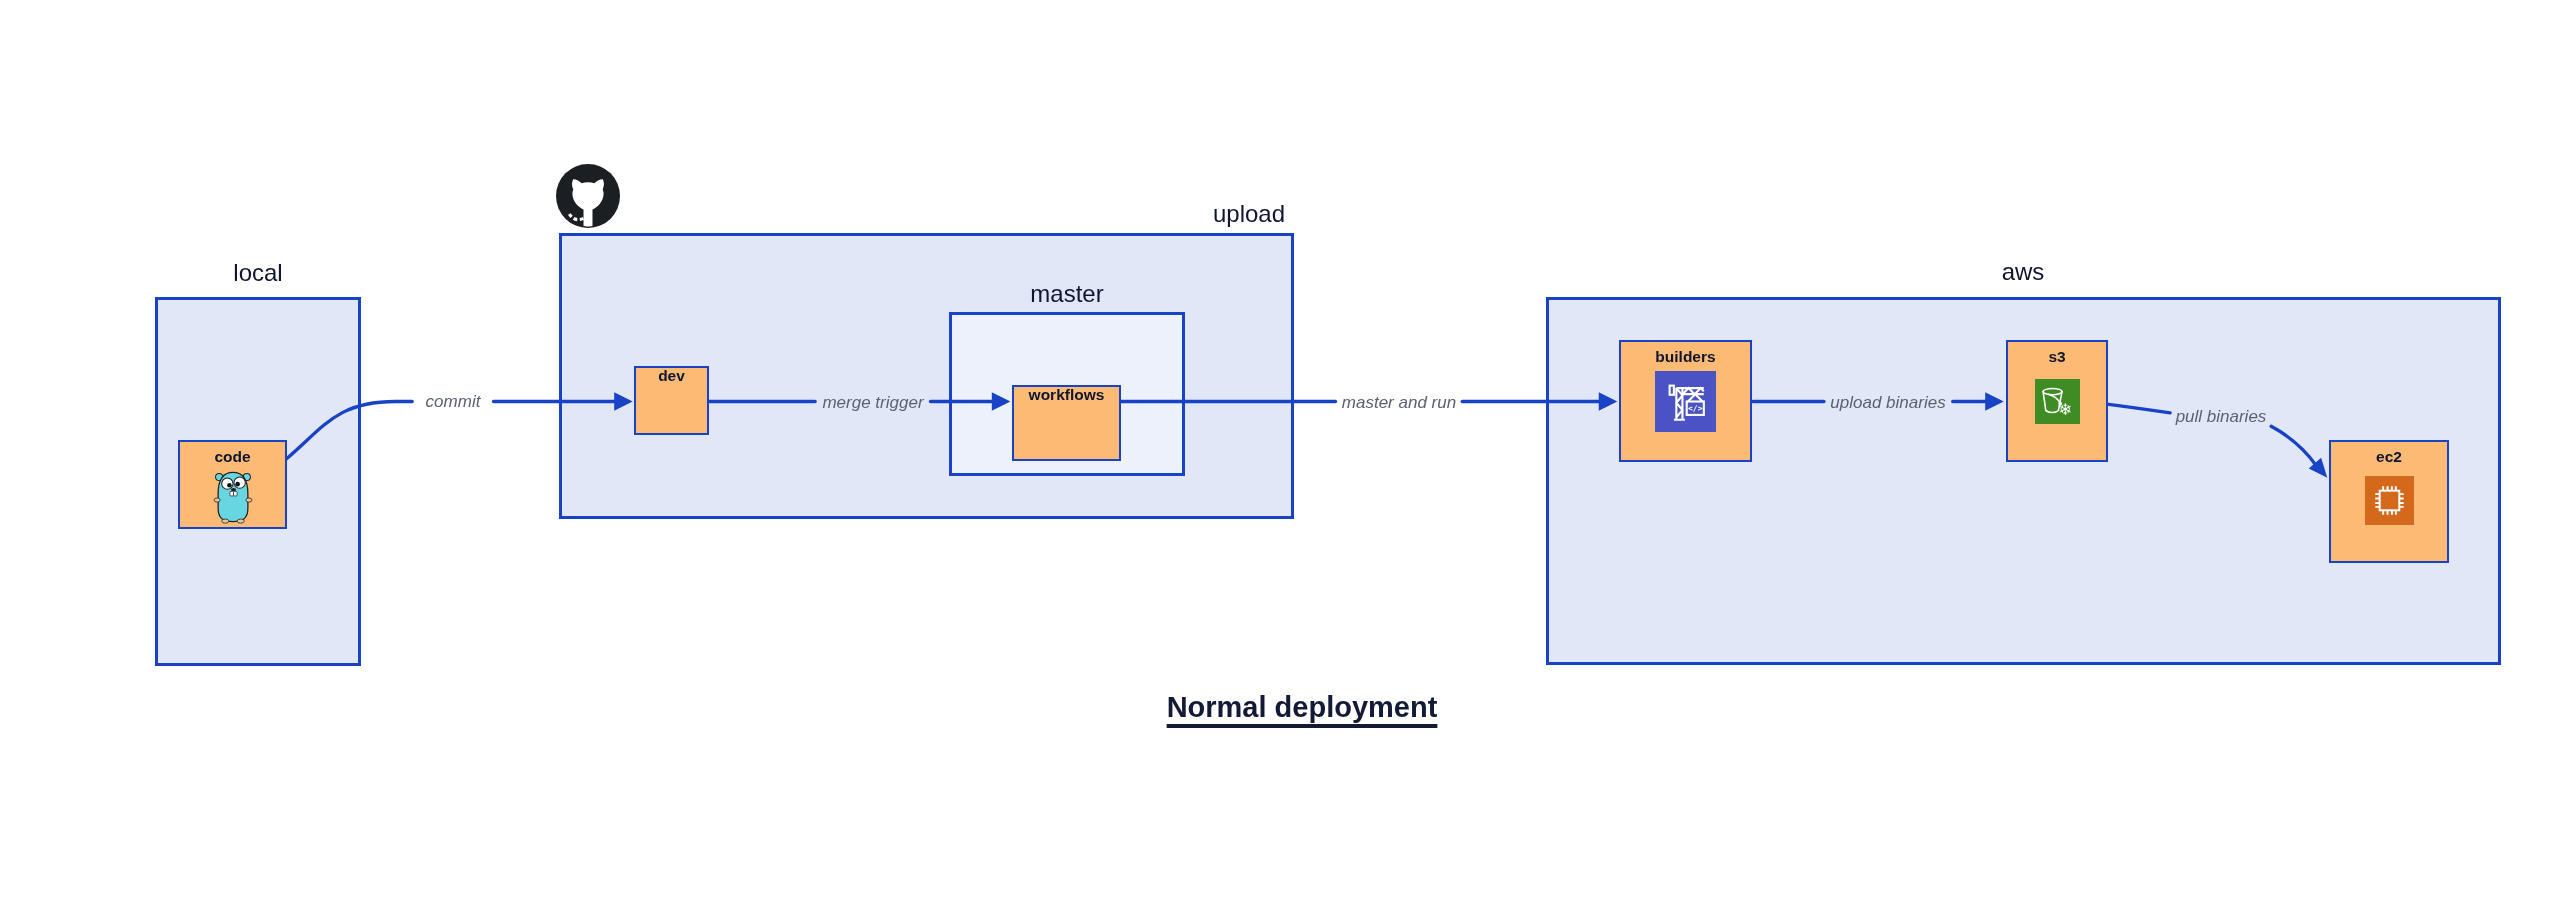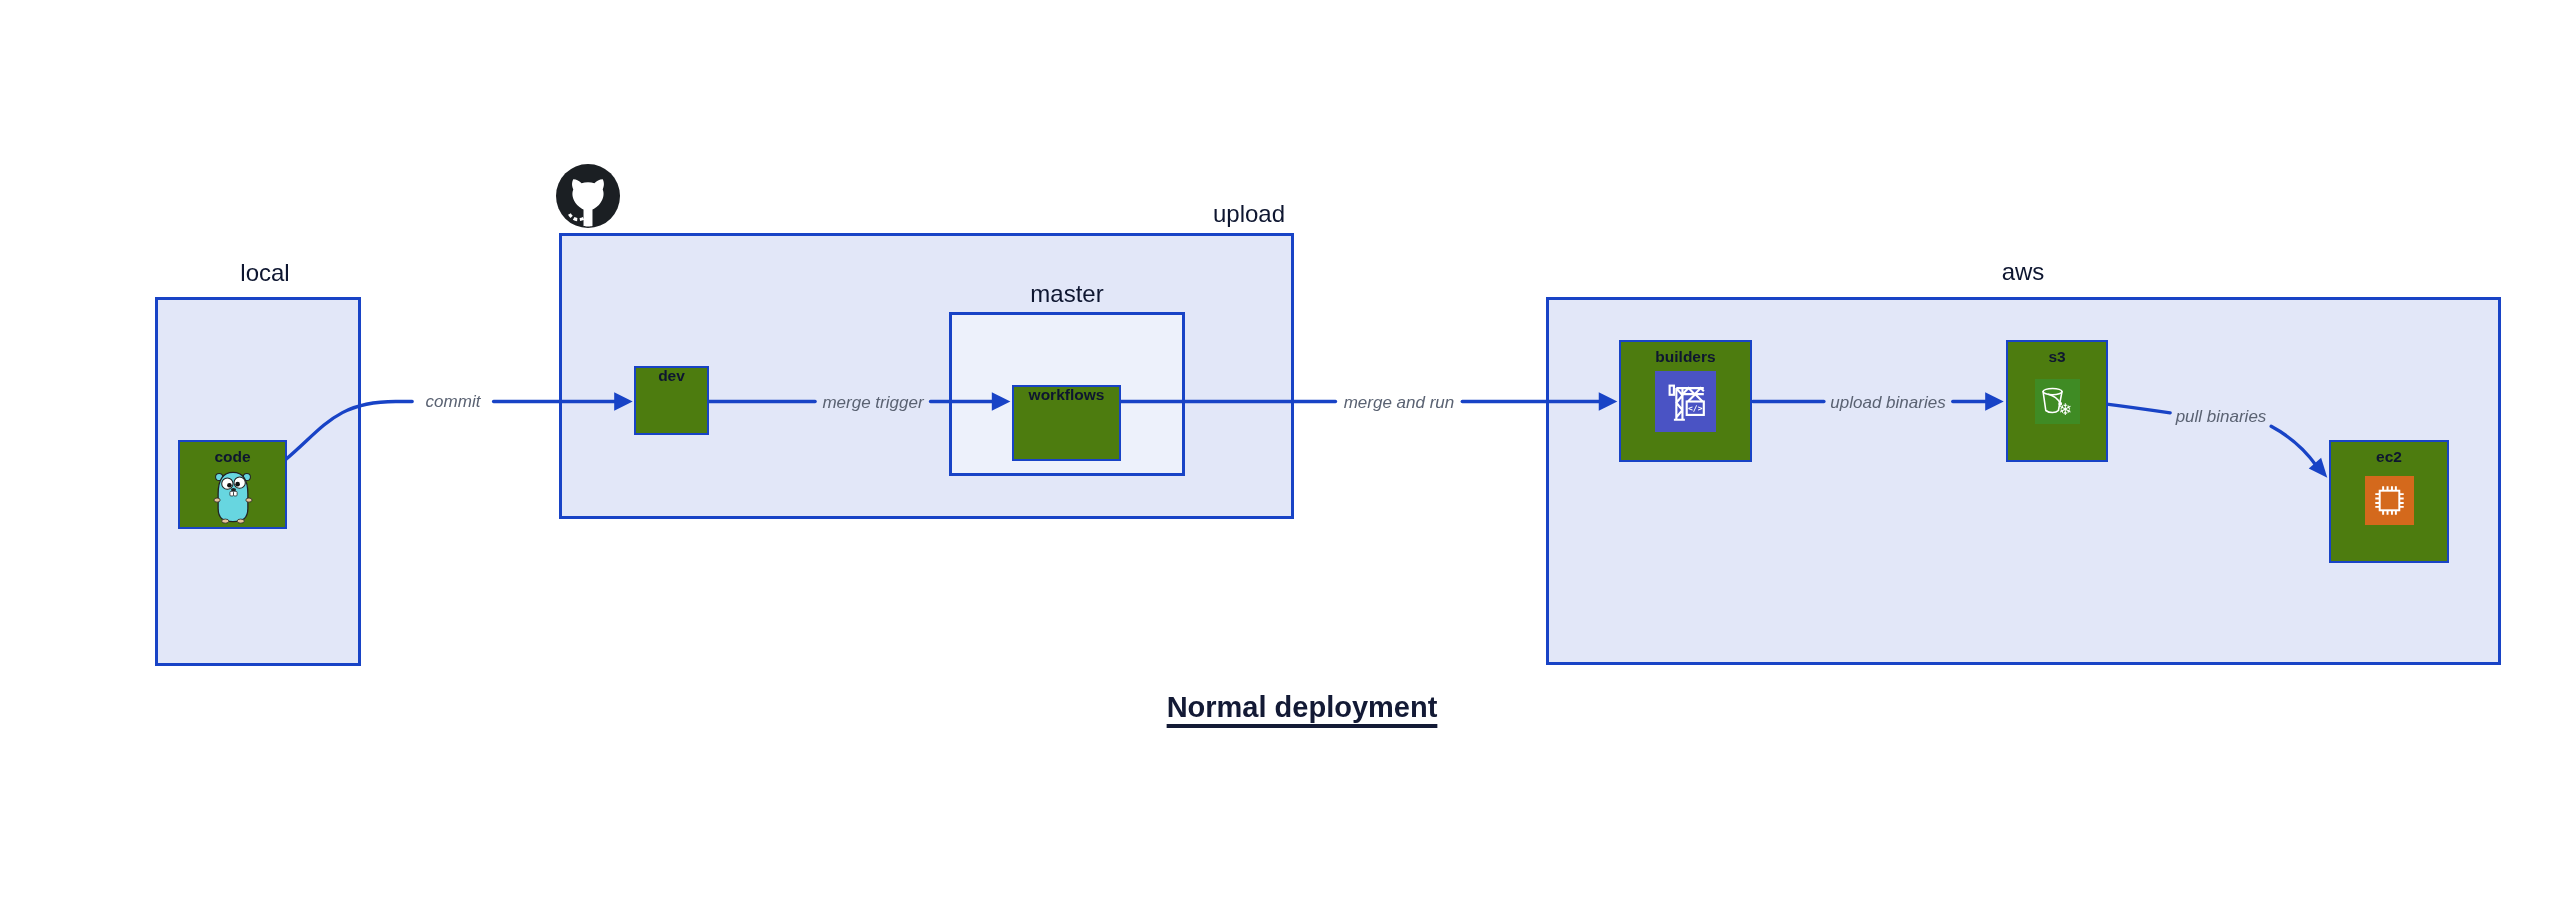--- a/index.html
+++ b/index.html
@@ -6,21 +6,21 @@
   .canvas{position:relative;width:2604px;height:902px;background:#ffffff;overflow:hidden;
           font-family:"Liberation Sans",sans-serif;}
 
   
   .container{position:absolute;background:#e2e7f8;border:3.1px solid #1843c6;box-sizing:border-box;}
   .subcontainer{position:absolute;background:#edf1fb;border:3.1px solid #1843c6;box-sizing:border-box;}
   .container-label{position:absolute;transform:translate(-50%,-50%);color:#0e1630;font-size:24px;
                    white-space:nowrap;line-height:1;}
 
   
-  .node{position:absolute;background:#4d7c0f;border:2.6px solid #1843c6;box-sizing:border-box;
+  .node{position:absolute;background:#fdba74;border:2.6px solid #1843c6;box-sizing:border-box;
         display:flex;flex-direction:column;align-items:center;}
   .node-label{color:#0e1630;font-size:15.5px;font-weight:bold;line-height:1;white-space:nowrap;}
   .node.top-label .node-label{margin-top:7.2px;}
   .node.center-label{justify-content:flex-start;}
   .node .icon-wrap{display:block;}
 
   
   .edges-svg{position:absolute;left:0;top:0;pointer-events:none;}
   .edge-label{position:absolute;transform:translate(-50%,-50%);font-style:italic;font-size:17px;
               color:#5a6272;white-space:nowrap;line-height:1;}
@@ -34,21 +34,21 @@
 </head>
 <body>
 
 <div class="canvas">
 
   <div class="container" style="left:155px;top:297px;width:206px;height:369px"></div>
   <div class="container" style="left:559px;top:233px;width:735px;height:286px"></div>
   <div class="container" style="left:1546px;top:297px;width:955px;height:368px"></div>
   <div class="subcontainer" style="left:949px;top:312px;width:236px;height:164px"></div>
 
-  <div class="container-label" style="left:265px;top:273px">local</div>
+  <div class="container-label" style="left:258px;top:273px">local</div>
   <div class="container-label" style="left:1249px;top:214px">upload</div>
   <div class="container-label" style="left:1067px;top:294px">master</div>
   <div class="container-label" style="left:2023px;top:272px">aws</div>
 
   <svg class="edges-svg" width="2604" height="902" viewBox="0 0 5054 1750">
     <g stroke="#1843c6" stroke-width="6.5" fill="none" stroke-linecap="round">
       <path d="M554 892 C628 830 652 779 768 779 L800 779"></path>
       <path d="M958 779 L1196 779"></path>
       <path d="M1375 779 L1582 779"></path>
       <path d="M1806 779 L1931 779"></path>
@@ -63,21 +63,21 @@
       <polygon points="1228,779 1192,761 1192,797"></polygon>
       <polygon points="1961,779 1925,761 1925,797"></polygon>
       <polygon points="3139,779 3103,761 3103,797"></polygon>
       <polygon points="3889,779 3853,761 3853,797"></polygon>
       <polygon points="4517,927 4481,909 4505,888"></polygon>
     </g>
   </svg>
 
   <div class="edge-label" style="left:453px;top:401px">commit</div>
   <div class="edge-label" style="left:873px;top:402px">merge trigger</div>
-  <div class="edge-label" style="left:1399px;top:402px">merge and run</div>
+  <div class="edge-label" style="left:1399px;top:402px">master and run</div>
   <div class="edge-label" style="left:1888px;top:402px">upload binaries</div>
   <div class="edge-label" style="left:2221px;top:416px">pull binaries</div>
 
   <div class="node top-label" style="left:178px;top:440px;width:109px;height:89px">
     <div class="node-label">code</div>
     <svg class="icon-wrap" style="margin-top:5.2px" width="40" height="54" viewBox="0 0 78 104">
       <circle cx="12" cy="13" r="7" fill="#67d6e0" stroke="#222" stroke-width="2"></circle>
       <circle cx="66" cy="13" r="7" fill="#67d6e0" stroke="#222" stroke-width="2"></circle>
       <path d="M39 4 C16 4 10 22 10 46 L10 74 C10 94 20 100 39 100 C58 100 68 94 68 74 L68 46 C68 22 62 4 39 4 Z" fill="#67d6e0" stroke="#222" stroke-width="2.5"></path>
       <circle cx="28" cy="26" r="11" fill="#fff" stroke="#222" stroke-width="2"></circle>

